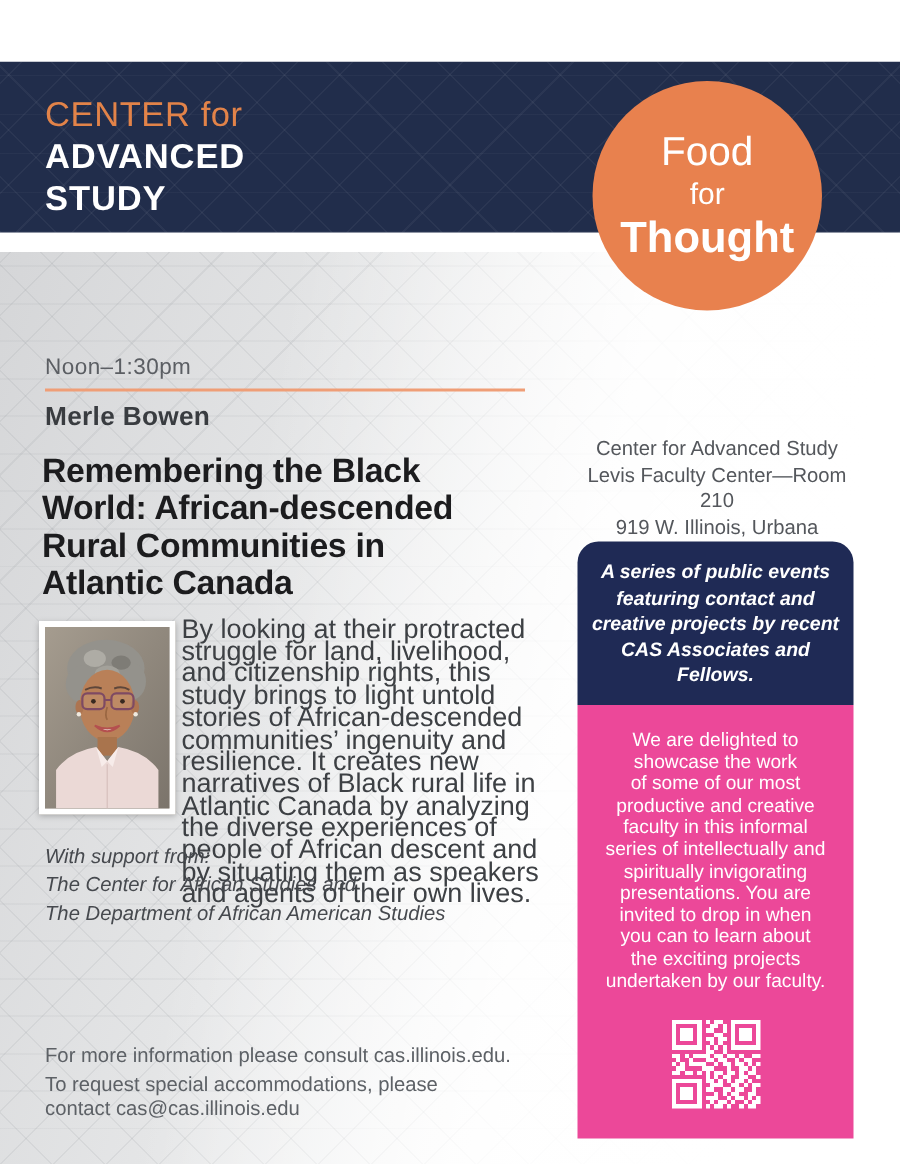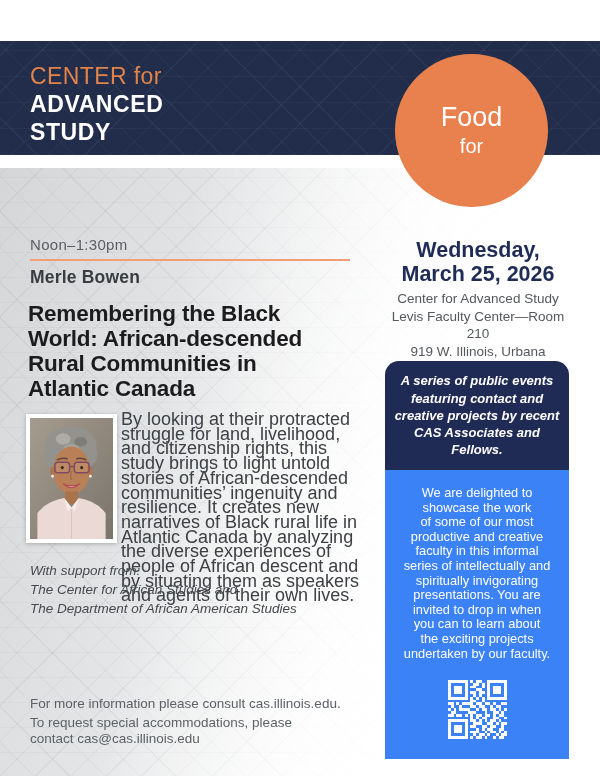--- a/index.html
+++ b/index.html
@@ -61,21 +61,21 @@
   .info1{ left:30px; top:655px; font-size:13.5px; color:#5d6166; }
   .info2{ left:30px; top:674px; font-size:13.5px; line-height:15.5px; color:#5d6166; }
   
   .date{ left:382px; top:197px; width:192px; text-align:center; font-size:21.5px; font-weight:700;
          color:#1f2c55; line-height:24px; }
   .venue{ left:382px; top:249px; width:192px; text-align:center; font-size:13.5px; color:#54575c; line-height:17.5px; }
   .navy-box{ left:385px; top:320px; width:184px; height:109px; background:#1f2a55;
              border-radius:14px 14px 0 0; color:#fff; display:flex; align-items:center;
              justify-content:center; text-align:center; }
   .navy-box-text{ font-style:italic; font-weight:700; font-size:13px; line-height:17.2px; padding:0 8px; }
-  .gray-box{ left:385px; top:429px; width:184px; height:289px; background:#3b82f6; color:#fff; text-align:center; }
+  .gray-box{ left:385px; top:429px; width:184px; height:289px; background:#ec4899; color:#fff; text-align:center; }
   .gray-box-text{ padding-top:16px; font-size:12.8px; line-height:14.6px; }
   .qr{ position:absolute; left:63px; top:210px; width:59px; height:59px; }
   .qr svg{ display:block; width:100%; height:100%; }
   
   .footer{ position:absolute; left:0; top:737px; width:600px; height:44px; background:#14532d;
            display:flex; align-items:center; z-index:3; }
   .tagline{ margin-left:30px; font-size:13px; letter-spacing:0.7px; flex:1; }
   .tag-light{ color:#9ba0a5; }
   .tag-bold{ color:#ffffff; font-weight:700; }
   .furl{ color:#ffffff; font-weight:700; font-size:16.5px; letter-spacing:0.2px; }
@@ -91,20 +91,21 @@
     <div class="tri-pattern-dark"></div>
   </div>
   <div class="logo">
     <div class="logo-l1">CENTER for</div>
     <div class="logo-l2">ADVANCED</div>
     <div class="logo-l3">STUDY</div>
   </div>
   <div class="badge">
     <div class="badge-l1">Food</div>
     <div class="badge-l2">for</div>
+    <div class="badge-l3">Thought</div>
   </div>
 
   <div class="bg-left">
     <div class="tri-pattern-light"></div>
     <div class="bg-fade"></div>
   </div>
 
   <div class="abs time">Noon–1:30pm</div>
   <div class="abs rule"></div>
   <div class="abs name">Merle Bowen</div>
@@ -157,22 +158,20 @@
   </div>
 
   <div class="abs desc">By looking at their protracted struggle for land, livelihood, and citizenship rights, this study brings to light untold stories of African-descended communities’ ingenuity and resilience. It creates new narratives of Black rural life in Atlantic Canada by analyzing the diverse experiences of people of African descent and by situating them as speakers and agents of their own lives.</div>
   <div class="abs support pre">With support from:
 The Center for African Studies and
 The Department of African American Studies</div>
   <div class="abs info1">For more information please consult cas.illinois.edu.</div>
   <div class="abs info2 pre">To request special accommodations, please
 contact cas@cas.illinois.edu</div>
 
-  <div class="abs date pre">Wednesday,
-March 25, 2026</div>
   <div class="abs venue pre">Center for Advanced Study
 Levis Faculty Center—Room 210
 919 W. Illinois, Urbana</div>
 
   <div class="abs navy-box">
     <div class="navy-box-text pre">A series of public events
 featuring contact and
 creative projects by recent
 CAS Associates and
 Fellows.</div>

